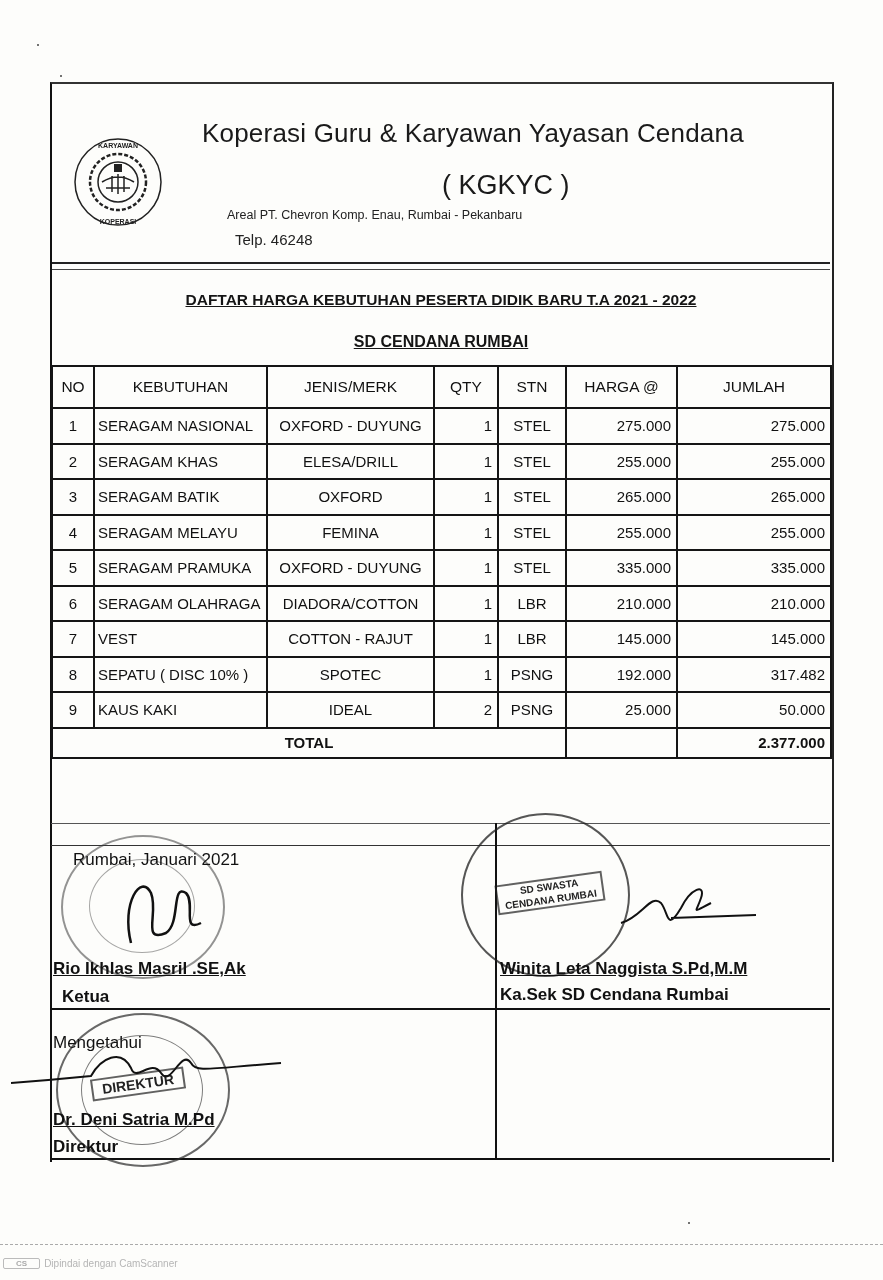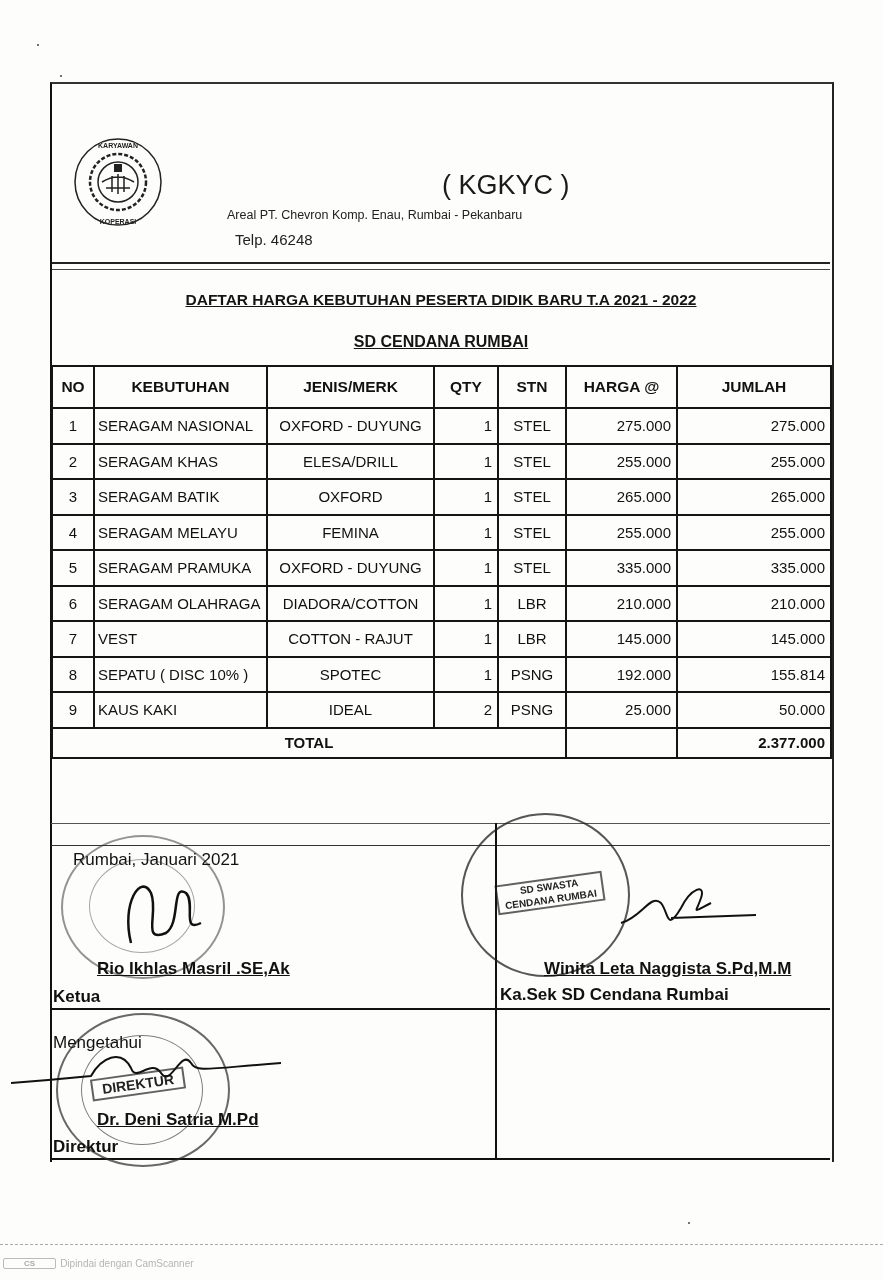--- a/index.html
+++ b/index.html
@@ -21,61 +21,62 @@
   .title { position: absolute; left: 52px; width: 778px; text-align: center; font-weight: bold; text-decoration: underline; color: #151515; }
   .title-main { top: 291px; font-size: 15.5px; }
   .title-sub { top: 333px; font-size: 16px; }
 
   table.price {
     position: absolute; left: 51px; top: 365px; width: 779px;
     border-collapse: collapse; table-layout: fixed;
     font-size: 15px;
   }
   table.price th, table.price td { border: 2px solid #151515; padding: 0 5px; height: 33.5px; }
-  table.price th { font-weight: bold; font-size: 15.5px; height: 40px; }
+  table.price th { font-weight: normal; font-size: 15.5px; height: 40px; }
   table.price td.c { text-align: center; }
   table.price td.r { text-align: right; }
   table.price td.l { text-align: left; padding-left: 3px; }
   table.price tr.total td { font-weight: bold; height: 28px; margin-top: 32px; }
   table.price tr.total td.blank { border-left: 2px solid #151515; }
 
   .sig-area { position: absolute; left: 51px; top: 823px; width: 779px; height: 330px; }
   .sig-topline { position: absolute; left: 0; top: 0; width: 779px; height: 0; border-top: 1.5px solid #555; }
   .sig-line2 { position: absolute; left: 0; top: 22px; width: 779px; border-top: 1.5px solid #333; }
   .sig-vdiv { position: absolute; left: 444px; top: 0; height: 337px; border-left: 2px solid #111; }
   .sig-hdiv { position: absolute; left: 0; top: 185px; width: 779px; border-top: 2px solid #111; }
   .sig-bottom { position: absolute; left: 0; top: 335px; width: 779px; border-top: 2px solid #111; }
   .sig-text { position: absolute; font-size: 17px; white-space: nowrap; color: #111; }
   .sig-text.bold { font-weight: bold; }
-  .sig-text.ul { text-decoration: underline; padding-left: 44px; }
+  .sig-text.ul { text-decoration: underline; }
 
   .stamp { position: absolute; border-radius: 50%; border: 2px solid rgba(60,60,60,0.55); }
   .stamp-inner { position: absolute; border-radius: 50%; border: 1.5px solid rgba(60,60,60,0.45); }
   .stamp-box { position: absolute; border: 2px solid rgba(30,30,30,0.7); font-size: 10px; font-weight: bold; text-align: center; transform: rotate(-8deg); color: #222; line-height: 13px; }
 
   .scan-line { position: absolute; left: 0; top: 1244px; width: 883px; border-top: 1px dashed #aaa; }
   .watermark { position: absolute; left: 3px; top: 1258px; font-size: 10px; color: #b5b5b5; display: flex; align-items: center; gap: 4px; }
-  .cs-icon { border: 1.2px solid #bbb; border-radius: 2px; font-size: 8px; padding: 0 20px; color: #aaa; font-weight: bold; }
+  .cs-icon { border: 1.2px solid #bbb; border-radius: 2px; font-size: 8px; padding: 0 12px; color: #aaa; font-weight: bold; }
   .speck { position: absolute; width: 2px; height: 2px; background: #444; border-radius: 50%; }
 </style>
 </head>
 <body>
 
 <div class="frame"></div>
 
 <div class="header">
   <svg class="logo" viewBox="0 0 92 92">
     <circle cx="46" cy="46" r="43" fill="none" stroke="#222" stroke-width="1.5"></circle>
     <circle cx="46" cy="46" r="28" fill="none" stroke="#222" stroke-width="2.5" stroke-dasharray="4 2"></circle>
     <circle cx="46" cy="46" r="20" fill="none" stroke="#222" stroke-width="1.5"></circle>
     <path d="M30 46 Q46 36 62 46 M34 52 L58 52 M40 40 L40 56 M46 38 L46 58 M52 40 L52 56" stroke="#222" stroke-width="1.5" fill="none"></path>
     <rect x="42" y="28" width="8" height="8" fill="#222"></rect>
     <text x="46" y="12" font-size="7" text-anchor="middle" fill="#222" font-weight="bold">KARYAWAN</text>
     <text x="46" y="88" font-size="7" text-anchor="middle" fill="#222" font-weight="bold">KOPERASI</text>
   </svg>
+  <div class="org-name">Koperasi Guru &amp; Karyawan Yayasan Cendana</div>
   <div class="org-abbr">( KGKYC )</div>
   <div class="org-address">Areal PT. Chevron Komp. Enau, Rumbai - Pekanbaru</div>
   <div class="org-phone">Telp. 46248</div>
 </div>
 
 <div class="hr-double"></div>
 
 <div class="title title-main">DAFTAR HARGA KEBUTUHAN PESERTA DIDIK BARU T.A 2021 - 2022</div>
 <div class="title title-sub">SD CENDANA RUMBAI</div>
 
@@ -164,21 +165,21 @@
         <td class="r">145.000</td>
         <td class="r">145.000</td>
       </tr>
       <tr>
         <td class="c">8</td>
         <td class="l">SEPATU ( DISC 10% )</td>
         <td class="c">SPOTEC</td>
         <td class="r">1</td>
         <td class="c">PSNG</td>
         <td class="r">192.000</td>
-        <td class="r">155.814</td>
+        <td class="r">317.482</td>
       </tr>
       <tr>
         <td class="c">9</td>
         <td class="l">KAUS KAKI</td>
         <td class="c">IDEAL</td>
         <td class="r">2</td>
         <td class="c">PSNG</td>
         <td class="r">25.000</td>
         <td class="r">50.000</td>
       </tr>
@@ -200,21 +201,21 @@
   <div class="sig-bottom"></div>
 
   <div class="stamp" style="left:10px;top:12px;width:160px;height:140px;"></div>
   <div class="stamp-inner" style="left:38px;top:36px;width:104px;height:92px;"></div>
   <svg style="position:absolute;left:60px;top:40px;width:100px;height:90px;" viewBox="0 0 100 90">
     <path d="M20 80 C10 40 30 10 40 30 C48 50 30 80 55 70 C70 60 60 20 75 30 C85 40 70 70 90 60" stroke="#111" stroke-width="2.5" fill="none"></path>
   </svg>
 
   <div class="sig-text" style="left:22px;top:27px;">Rumbai, Januari 2021</div>
   <div class="sig-text bold ul" style="left:2px;top:136px;">Rio Ikhlas Masril .SE,Ak</div>
-  <div class="sig-text bold" style="left:2px;top:164px;">Ketua</div>
+  <div class="sig-text bold" style="left:11px;top:164px;">Ketua</div>
 
   <div class="stamp" style="left:410px;top:-10px;width:165px;height:160px;border-color:rgba(30,30,30,0.75);"></div>
   <div class="stamp-box" style="left:445px;top:55px;width:104px;">SD SWASTA CENDANA RUMBAI</div>
   <svg style="position:absolute;left:560px;top:40px;width:150px;height:80px;" viewBox="0 0 150 80">
     <path d="M10 60 C30 55 40 30 50 40 C58 50 55 70 70 45 C80 25 95 20 90 35 C85 50 80 50 100 40 M60 55 L145 52" stroke="#111" stroke-width="2" fill="none"></path>
   </svg>
   <div class="sig-text bold ul" style="left:449px;top:136px;">Winita Leta Naggista S.Pd,M.M</div>
   <div class="sig-text bold" style="left:449px;top:162px;">Ka.Sek SD Cendana Rumbai</div>
 
   <div class="stamp" style="left:5px;top:190px;width:170px;height:150px;border-color:rgba(40,40,40,0.7);"></div>

